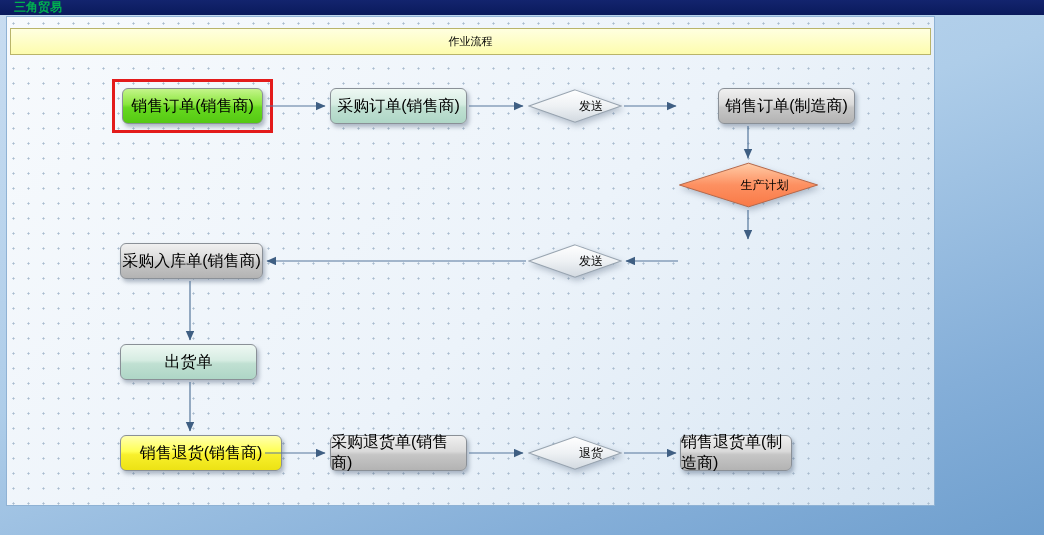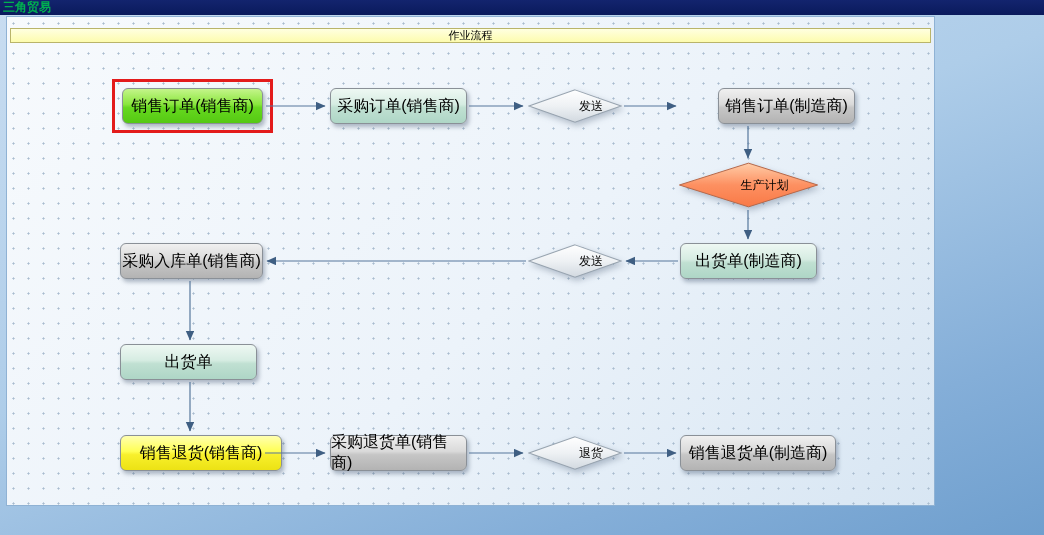--- a/index.html
+++ b/index.html
@@ -11,35 +11,35 @@
   .window {
     position:relative;
     width:1044px; height:535px;
     background:linear-gradient(160deg,#c9ddf1 0%,#aecde9 45%,#84aed8 80%,#6f9fce 100%);
     overflow:hidden;
   }
   .titlebar {
     position:absolute; left:0; top:0; width:1044px; height:15px;
     background:linear-gradient(to bottom,#13246e 0%,#0a1a5c 100%);
     display:flex; align-items:center;
-    padding-left:3px;
+    padding-left:14px;
   }
   .titlebar .title {
     color:#00b050; font-size:12px; font-weight:bold; line-height:15px;
   }
   .canvas {
     position:absolute; left:6px; top:16px; width:929px; height:490px;
     background-image:
       radial-gradient(circle,#a9bccf 0.8px, transparent 1.4px),
       linear-gradient(135deg,#f7fafd 0%,#ecf3fa 55%,#d8e6f3 100%);
     background-size:15px 15px, 100% 100%;
     box-shadow:0 0 0 1px #8fb2d4 inset;
   }
   .flow-header {
-    position:absolute; left:4px; top:12px; width:921px; height:15px;
+    position:absolute; left:4px; top:12px; width:921px; height:27px;
     background:linear-gradient(to bottom,#ffffe0 0%,#fdfcae 100%);
     border:1px solid #b9b46a;
     display:flex; align-items:center; justify-content:center;
     font-size:11px; color:#000;
   }
   .node {
     position:absolute; height:36px;
     border:1px solid #8a9097; border-radius:6px;
     display:flex; align-items:center; justify-content:center;
     font-size:16px; color:#000;
@@ -121,23 +121,20 @@
     <span>销售订单(制造商)</span>
   </div>
 
   <div class="diamond" style="left:678px; top:162px; width:141px; height:46px; cursor:pointer;">
     <svg viewBox="0 0 100 40" preserveAspectRatio="none">
       <polygon points="50,1 99,20 50,39 1,20" fill="url(#gradOrange)" stroke="#b5684a" stroke-width="1" vector-effect="non-scaling-stroke"></polygon>
     </svg>
     <span class="dlabel">生产计划</span>
   </div>
 
-  <div class="node teal" style="left:680px; top:243px; width:137px;">
-    <span>出货单(制造商)</span>
-  </div>
 
   <div class="diamond" style="left:528px; top:244px; width:94px; height:34px;">
     <svg viewBox="0 0 100 40" preserveAspectRatio="none">
       <polygon points="50,1 99,20 50,39 1,20" fill="url(#gradWhite)" stroke="#97a3af" stroke-width="1" vector-effect="non-scaling-stroke"></polygon>
     </svg>
     <span class="dlabel">发送</span>
   </div>
 
   <div class="node gray" style="left:120px; top:243px; width:143px;">
     <span>采购入库单(销售商)</span>
@@ -155,21 +152,21 @@
     <span>采购退货单(销售商)</span>
   </div>
 
   <div class="diamond" style="left:528px; top:436px; width:94px; height:34px;">
     <svg viewBox="0 0 100 40" preserveAspectRatio="none">
       <polygon points="50,1 99,20 50,39 1,20" fill="url(#gradWhite)" stroke="#97a3af" stroke-width="1" vector-effect="non-scaling-stroke"></polygon>
     </svg>
     <span class="dlabel">退货</span>
   </div>
 
-  <div class="node gray" style="left:680px; top:435px; width:156px;">
+  <div class="node gray" style="left:680px; top:435px; width:112px;">
     <span>销售退货单(制造商)</span>
   </div>
 
   <svg class="arrow-layer">
     <g stroke="#56779c" stroke-width="1.2" fill="none">
       <line x1="266" y1="106" x2="325" y2="106" marker-end="url(#arrHead)"></line>
       <line x1="469" y1="106" x2="523" y2="106" marker-end="url(#arrHead)"></line>
       <line x1="624" y1="106" x2="676" y2="106" marker-end="url(#arrHead)"></line>
       <line x1="748" y1="126" x2="748" y2="158" marker-end="url(#arrHead)"></line>
       <line x1="748" y1="210" x2="748" y2="239" marker-end="url(#arrHead)"></line>

